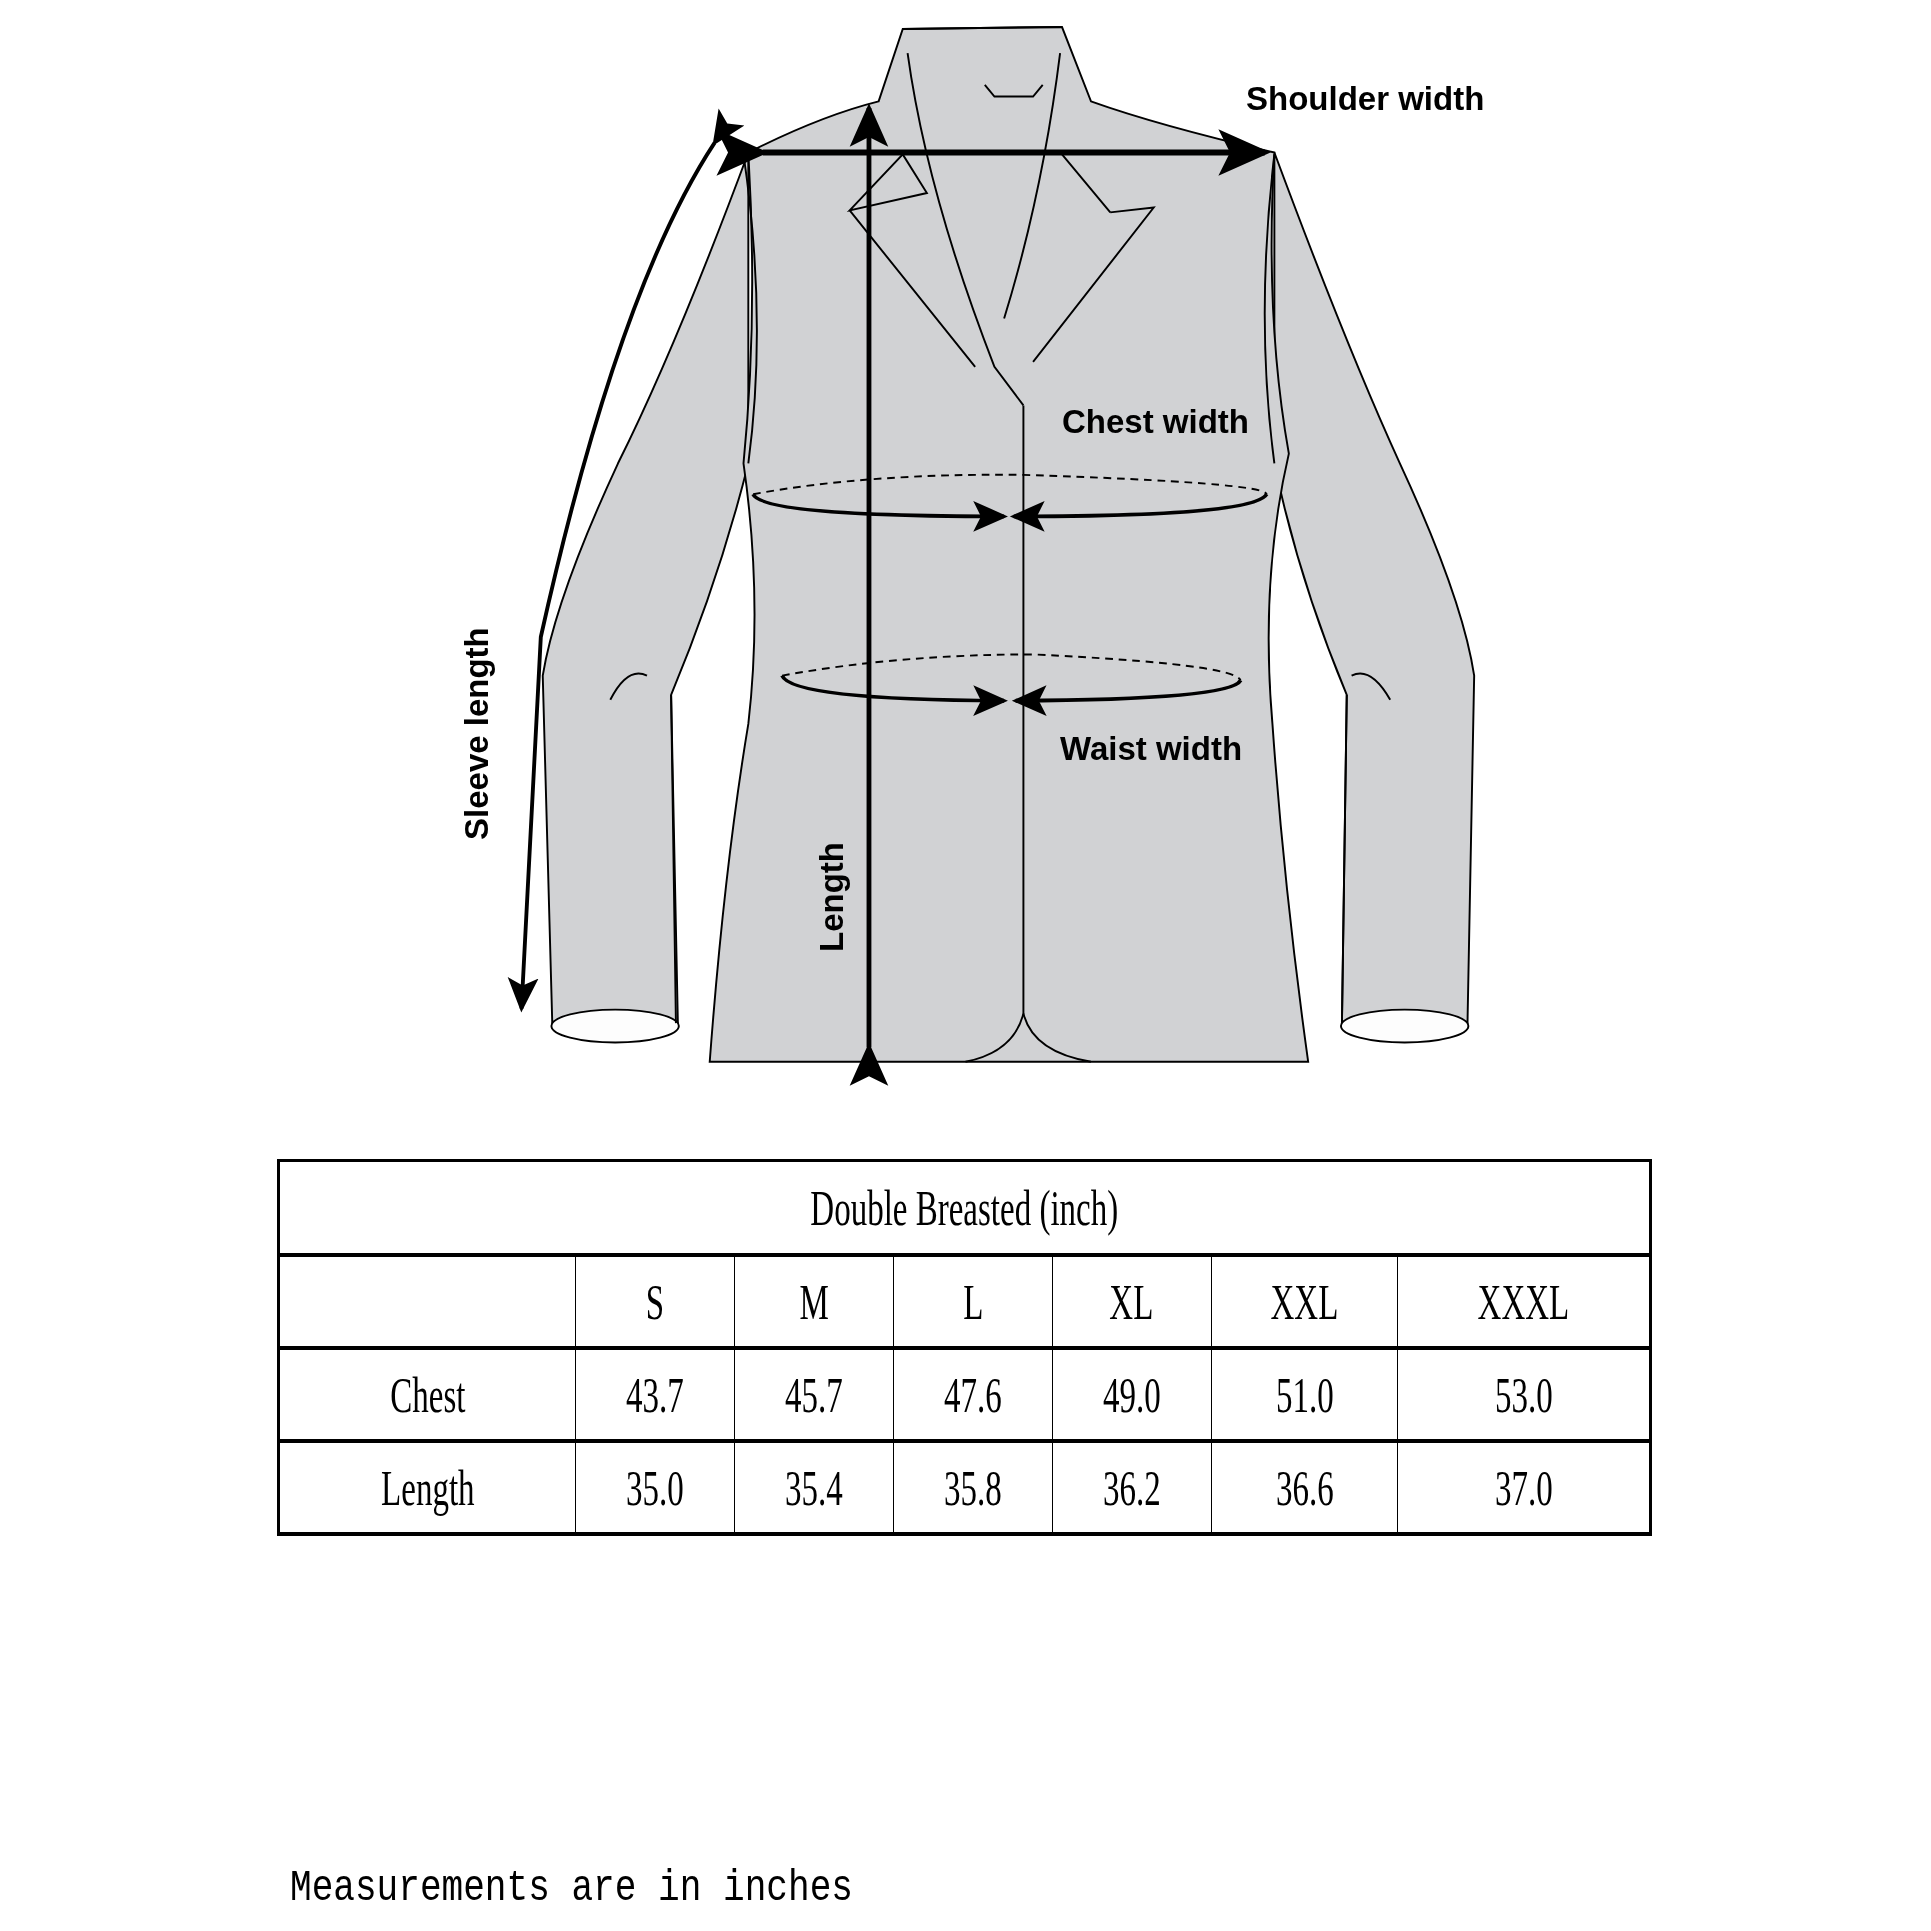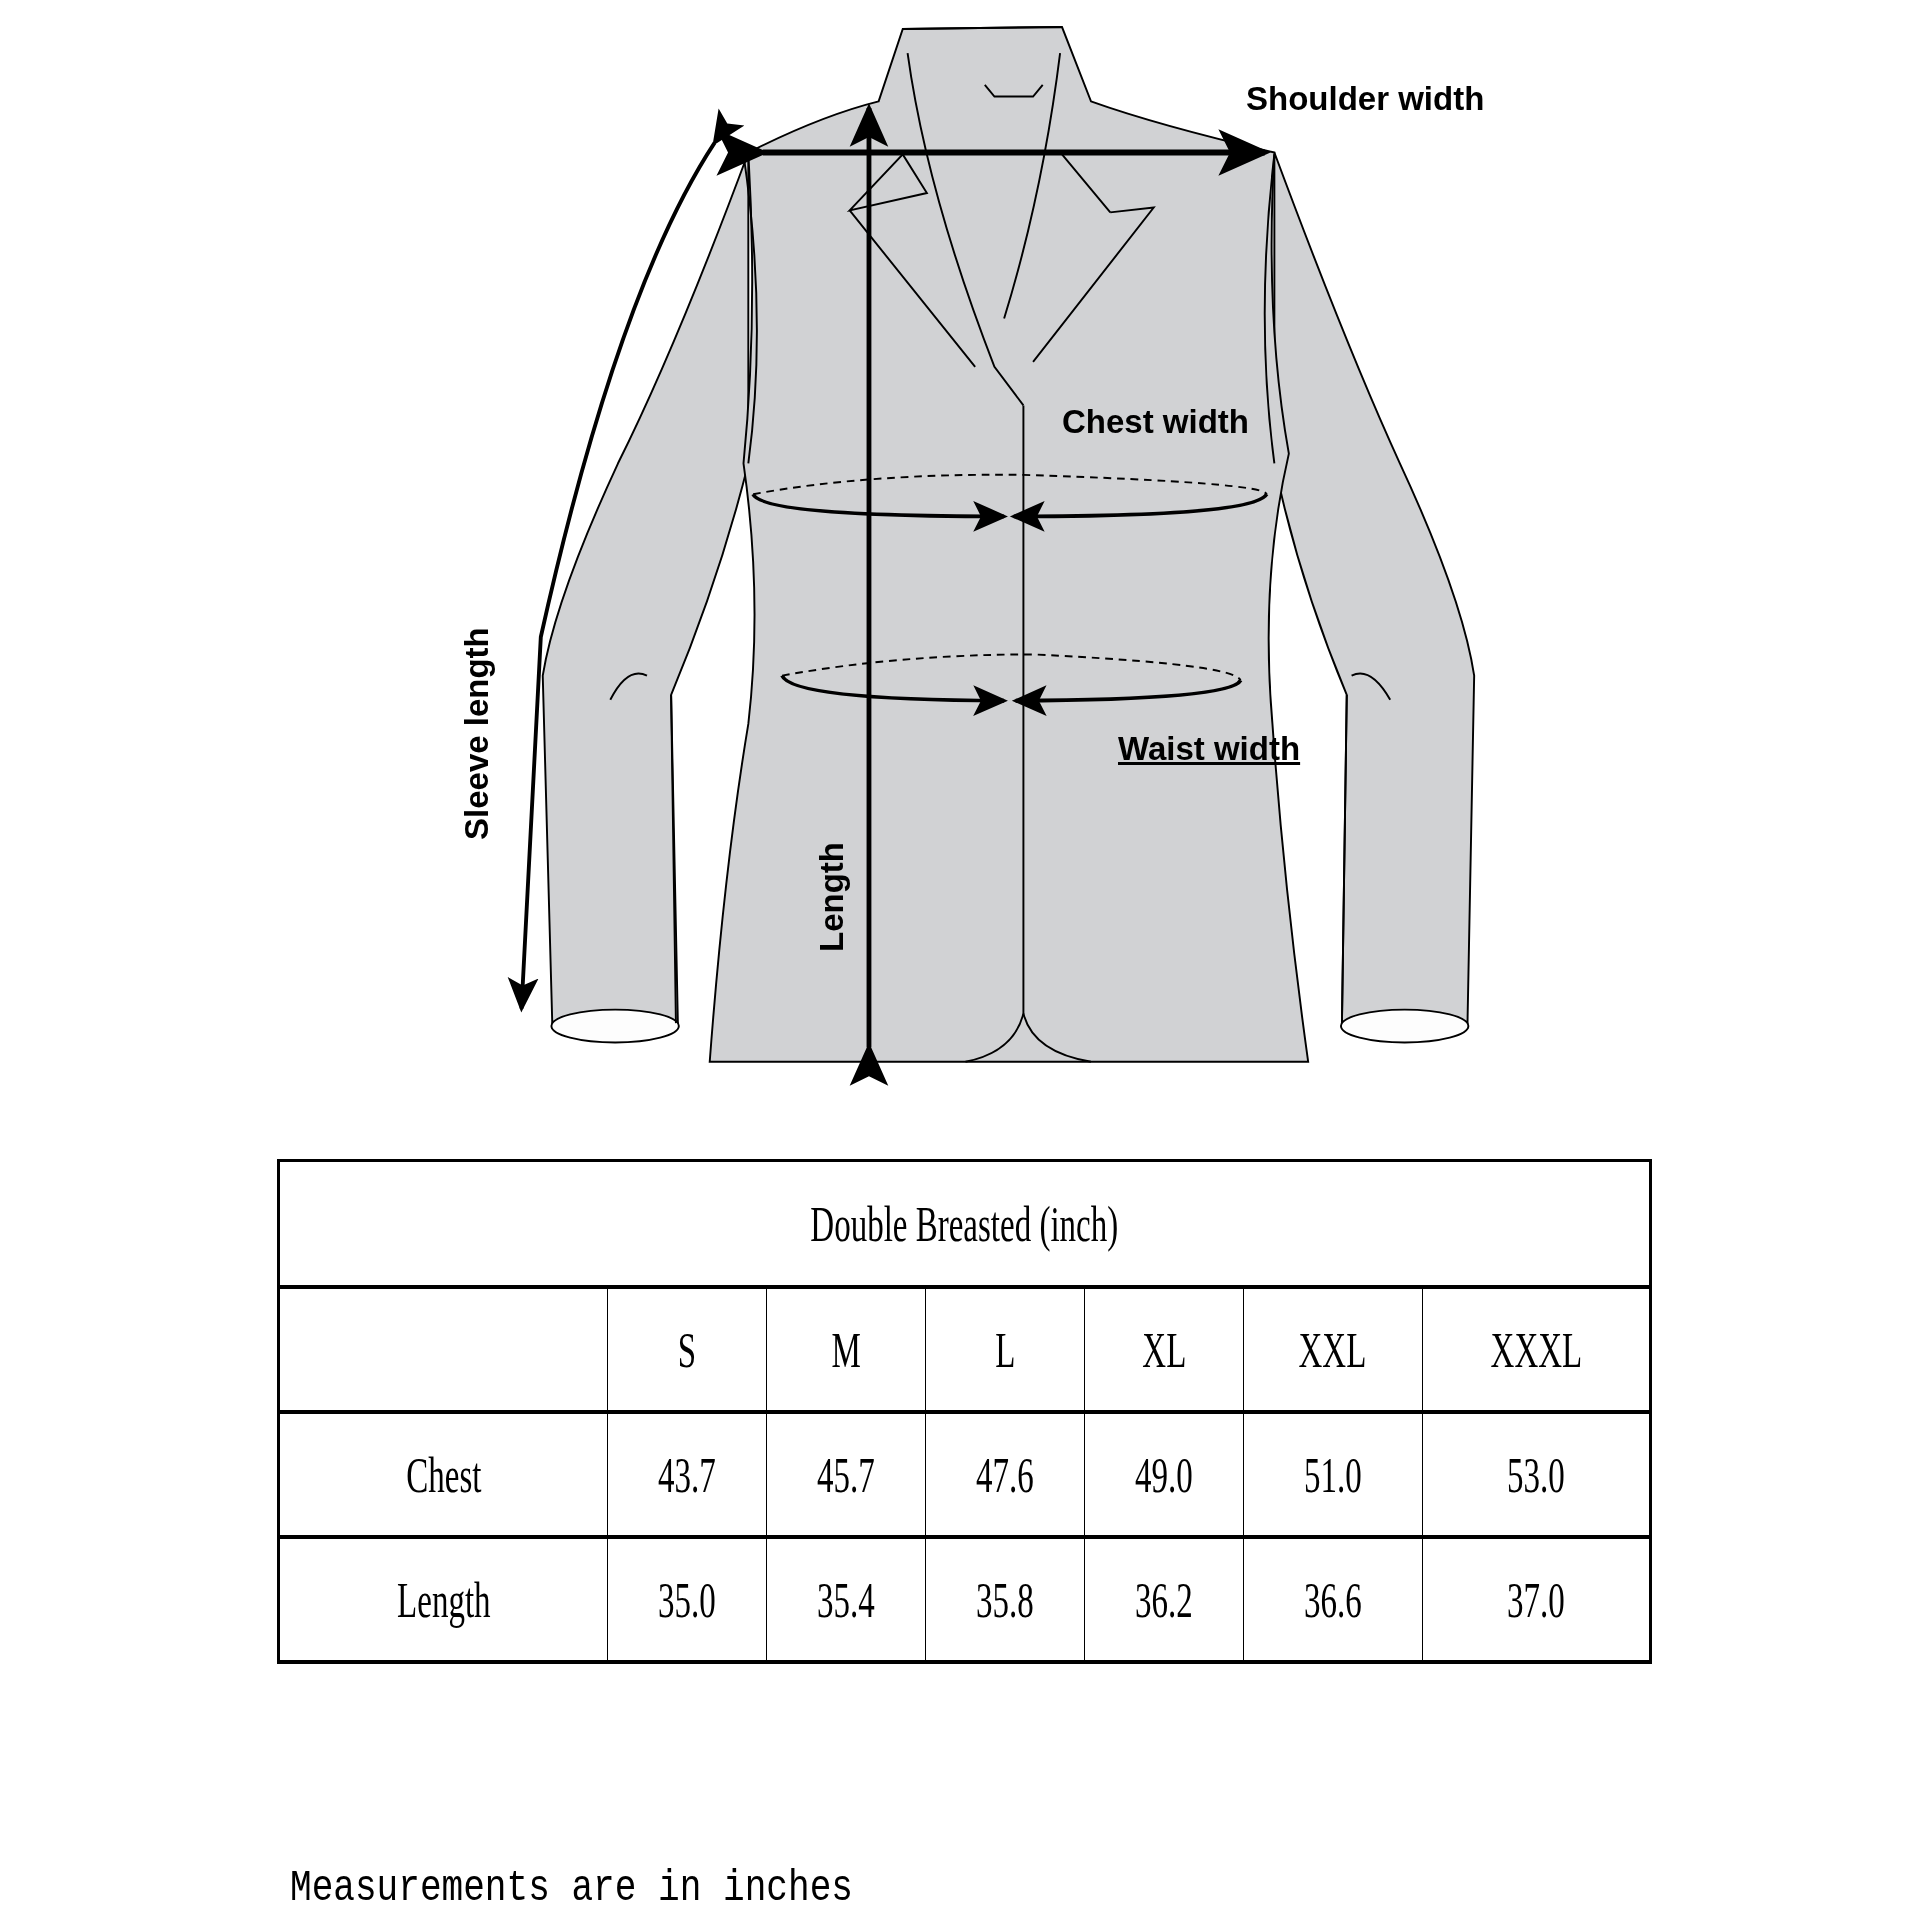--- a/index.html
+++ b/index.html
@@ -25,21 +25,21 @@
       color: #000;
       border: 3.9px solid #000;
     }
     .size-table td, .size-table th {
       border: 1.9px solid #000;
       border-bottom-width: 4.8px;
       text-align: center;
       font-weight: normal;
       font-size: 50px;
       height: 89px;
-      padding: 16px;
+      padding: 0;
       transform-origin: center;
     }
     .size-table .title-cell { height: 91px; font-size: 50px; }
     .size-table .row-label { width: 295px; }
     .narrow { display: inline-block; transform: scaleX(0.66); }
     .footnote {
       position: absolute;
       left: 290px;
       top: 1863px;
       font-family: "Liberation Mono", "DejaVu Sans Mono", monospace;
@@ -93,21 +93,21 @@
     <path d="M780,512 Q790,535 1040,535" stroke-width="4" marker-end="url(#ah)"></path>
     <path d="M1312,512 Q1300,535 1050,535" stroke-width="4" marker-end="url(#ah)"></path>
     <path d="M810,700 Q930,678 1070,678 Q1280,688 1285,705" stroke-width="2" stroke-dasharray="8 6"></path>
     <path d="M810,700 Q820,725 1040,726" stroke-width="4" marker-end="url(#ah)"></path>
     <path d="M1285,705 Q1275,725 1052,726" stroke-width="4" marker-end="url(#ah)"></path>
   </g>
 </svg>
 
 <div class="label" style="left:1246px; top:82px;">Shoulder width</div>
 <div class="label" style="left:1062px; top:405px;">Chest width</div>
-<div class="label" style="left:1118px; top:732px;text-decoration:underline;">Waist width</div>
+<div class="label" style="left:1060px; top:732px;">Waist width</div>
 <div class="label label-rot" style="left:460px; top:840px;">Sleeve length</div>
 <div class="label label-rot" style="left:815px; top:952px;">Length</div>
 
 <table class="size-table">
   <tbody>
       <tr>
     <td class="title-cell" colspan="7"><span class="narrow">Double Breasted (inch)</span></td>
   </tr>
   <tr>
     <td class="row-label"></td>

